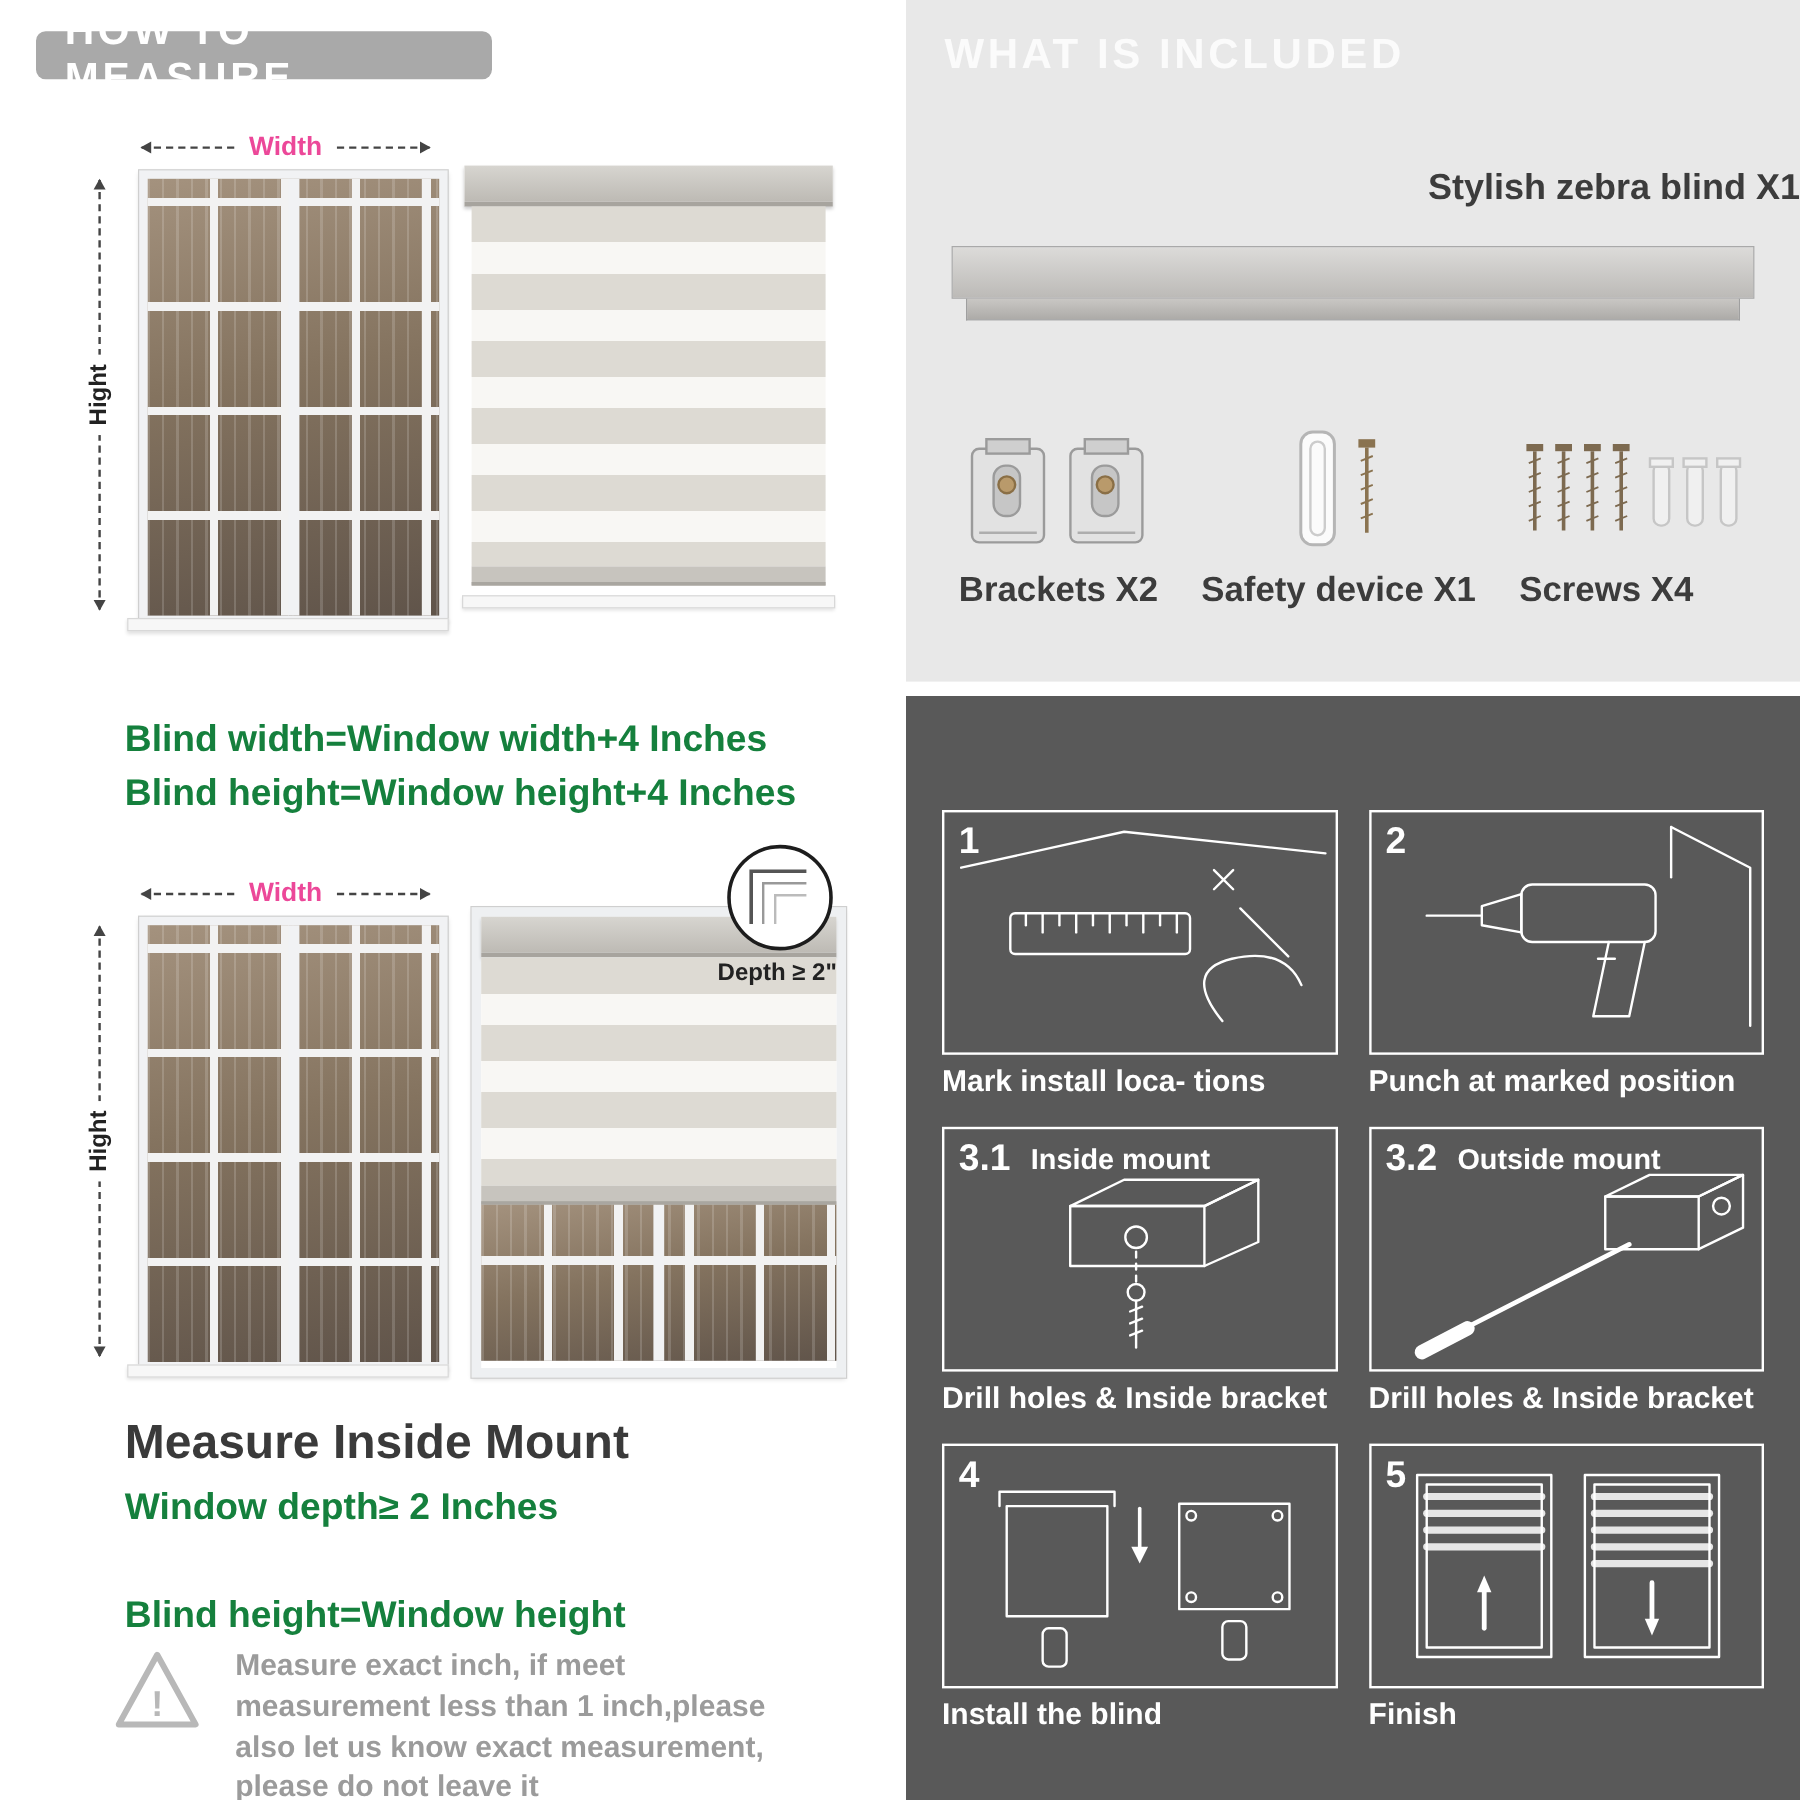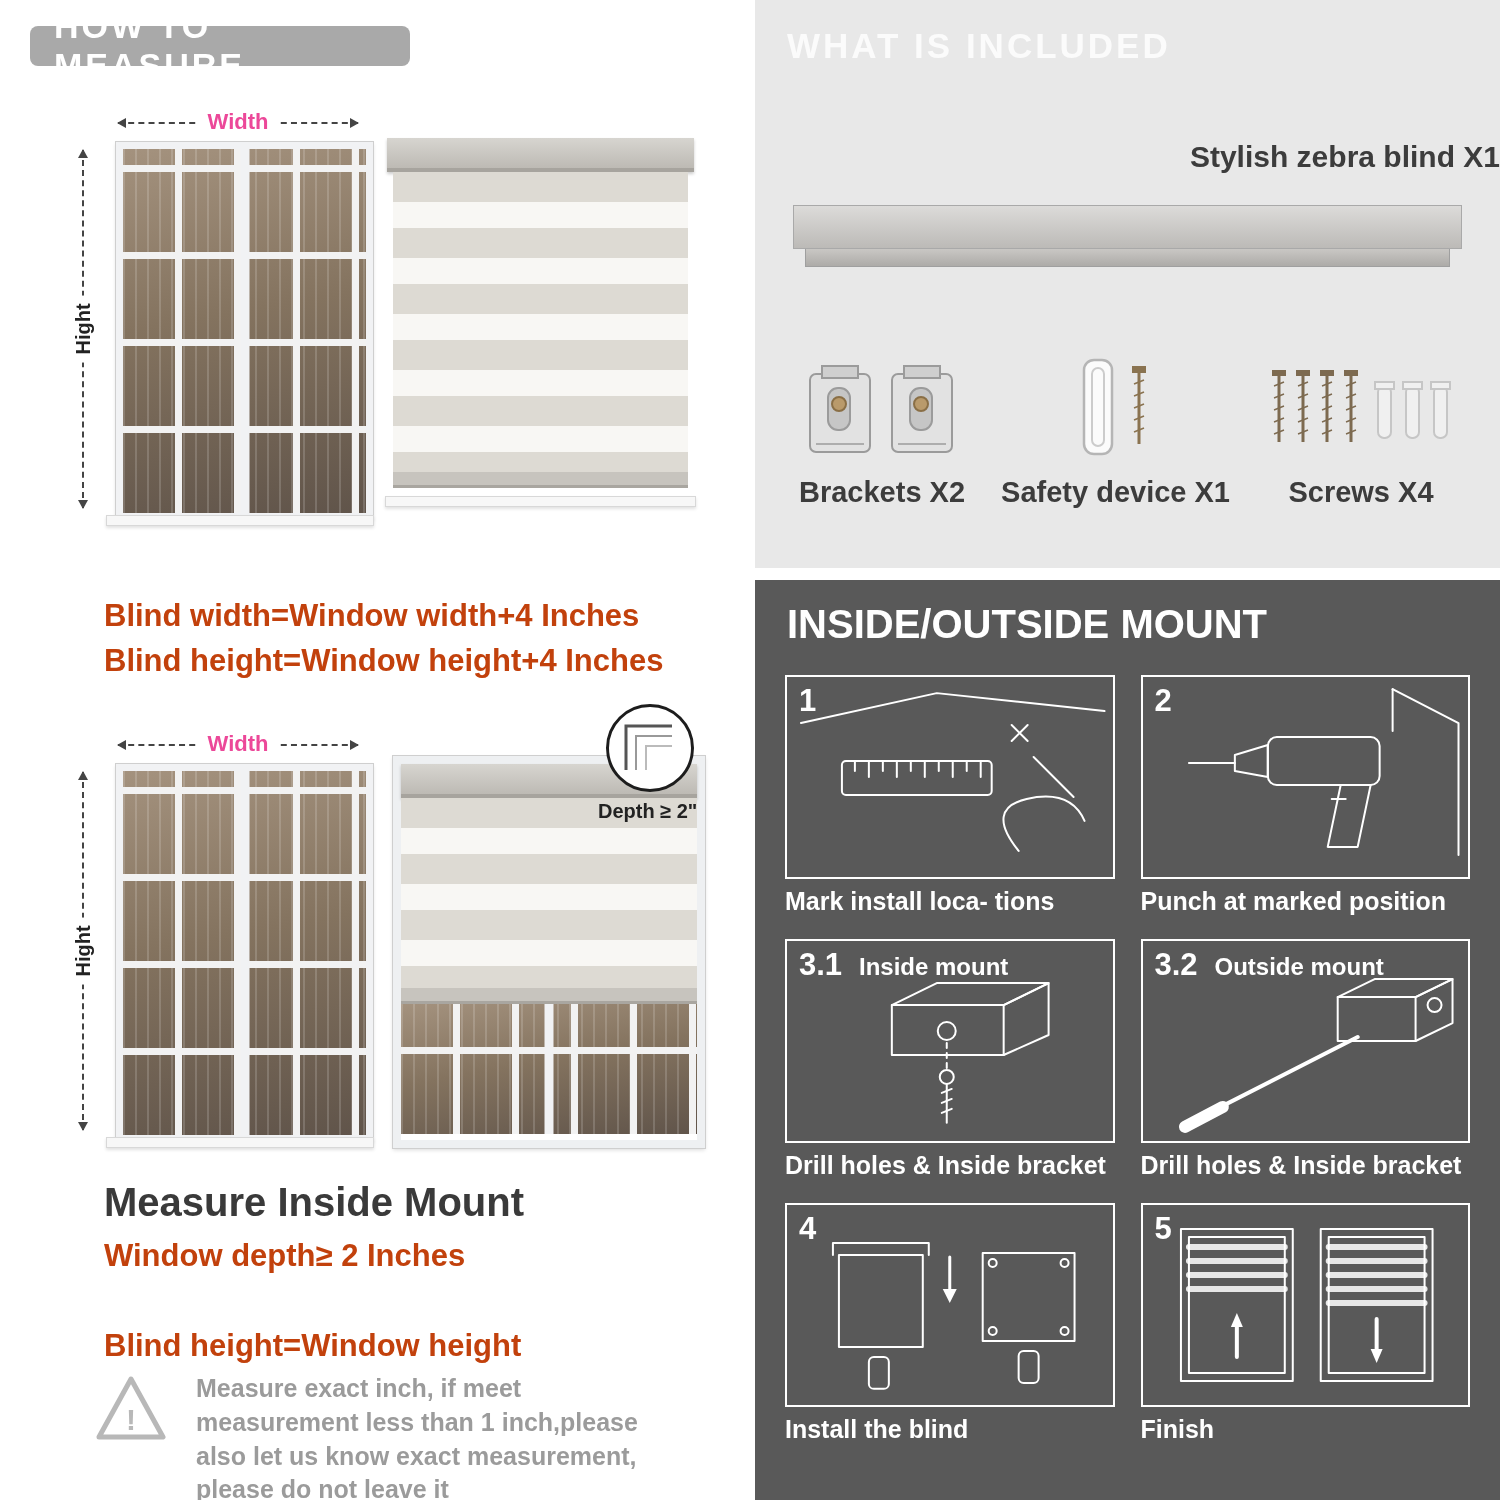--- a/index.html
+++ b/index.html
@@ -48,35 +48,35 @@
   .blind-bottomrail{height:13px;background:#c7c4be;border-bottom:3px solid #a9a6a0;}
 
   .wob{position:absolute;border:8px solid #eef0f2;outline:1px solid #cfcfcf;background:#fff;
        box-shadow:0 2px 4px rgba(0,0,0,.15);}
   .wob .blind-rail{margin:0;}
   .callout-circle{position:absolute;border:3px solid #1d1d1d;border-radius:50%;background:#fff;
                   display:flex;align-items:center;justify-content:center;}
   .depth-lbl{position:absolute;font-size:20px;font-weight:700;color:#222;white-space:nowrap;}
 
   .big-h{position:absolute;left:104px;font-size:40px;font-weight:700;color:#3a3a3a;}
-  .formula{position:absolute;left:104px;font-size:31px;font-weight:700;color:#c2410c;}
+  .formula{position:absolute;left:104px;font-size:31px;font-weight:700;color:#15803d;}
 
   .warning{position:absolute;left:92px;top:1372px;width:570px;display:flex;gap:26px;align-items:flex-start;}
   .warning-text{font-size:25px;font-weight:700;color:#9b9b9b;line-height:1.35;width:450px;}
 
   
   .included{position:absolute;left:755px;top:0;width:745px;height:568px;background:#e8e8e8;}
   .inc-title{position:absolute;left:32px;top:26px;font-size:35px;font-weight:700;color:#fbfbfb;letter-spacing:3px;}
   .blind-name{position:absolute;top:140px;left:0;width:100%;text-align:right;font-size:30px;font-weight:700;color:#3c3c3c;}
   .headrail{position:absolute;left:38px;right:38px;top:205px;}
   .headrail-top{height:42px;background:linear-gradient(180deg,#dcdbd9,#bcbab7);border:1px solid #a9a9a9;}
   .headrail-bottom{height:17px;margin:0 12px;background:linear-gradient(180deg,#c9c7c4,#adaba8);
                    border:1px solid #9f9f9f;border-top:none;}
   .items{position:absolute;left:44px;right:44px;top:330px;display:flex;justify-content:space-between;}
-  .item{text-align:center;}
+  .item{text-align:left;}
   .item-art{height:130px;display:flex;align-items:flex-end;justify-content:center;}
   .item-label{font-size:29px;font-weight:700;color:#3c3c3c;margin-top:16px;}
 
   
   .mount{position:absolute;left:755px;top:580px;width:745px;height:920px;background:#595959;}
   .mount-title{position:absolute;left:32px;top:22px;font-size:40px;font-weight:700;color:#fff;}
   .steps{position:absolute;left:30px;right:30px;top:95px;display:grid;grid-template-columns:1fr 1fr;
          column-gap:26px;row-gap:20px;}
   .step-box{height:200px;border:2px solid #fff;position:relative;overflow:hidden;}
   .step-num{position:absolute;left:12px;top:6px;font-size:31px;font-weight:700;color:#fff;}
@@ -265,21 +265,20 @@
               </g>
             </g>
           </svg>
         </div>
         <div class="item-label">Screws X4</div>
       </div>
     </div>
   </div>
 
   <div class="mount">
-    <div class="mount-title">INSIDE/OUTSIDE MOUNT</div>
 
     <div class="steps">
 
       <div class="step">
         <div class="step-box">
           <div class="step-num">1</div>
           <svg class="step-art" viewBox="0 0 326 196">
             <g class="lineart">
               <polyline points="14,44 150,14 318,32"></polyline>
               <rect x="55" y="82" width="150" height="34" rx="4"></rect>

